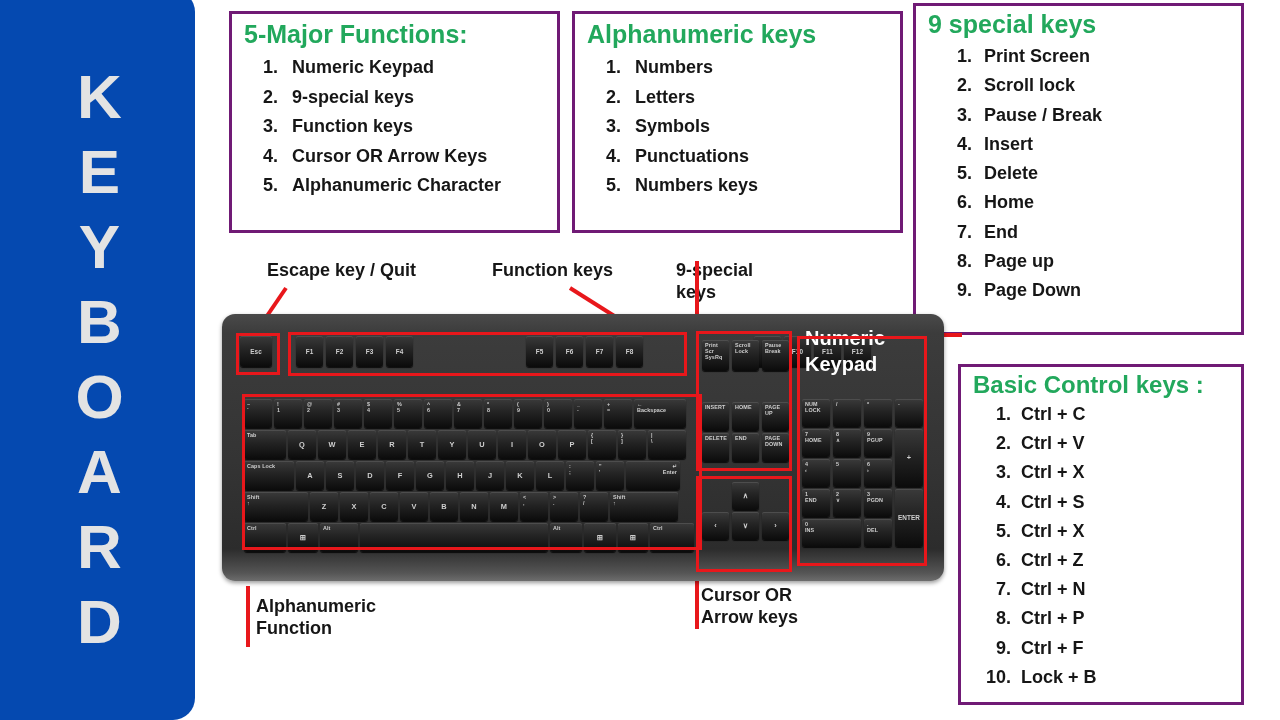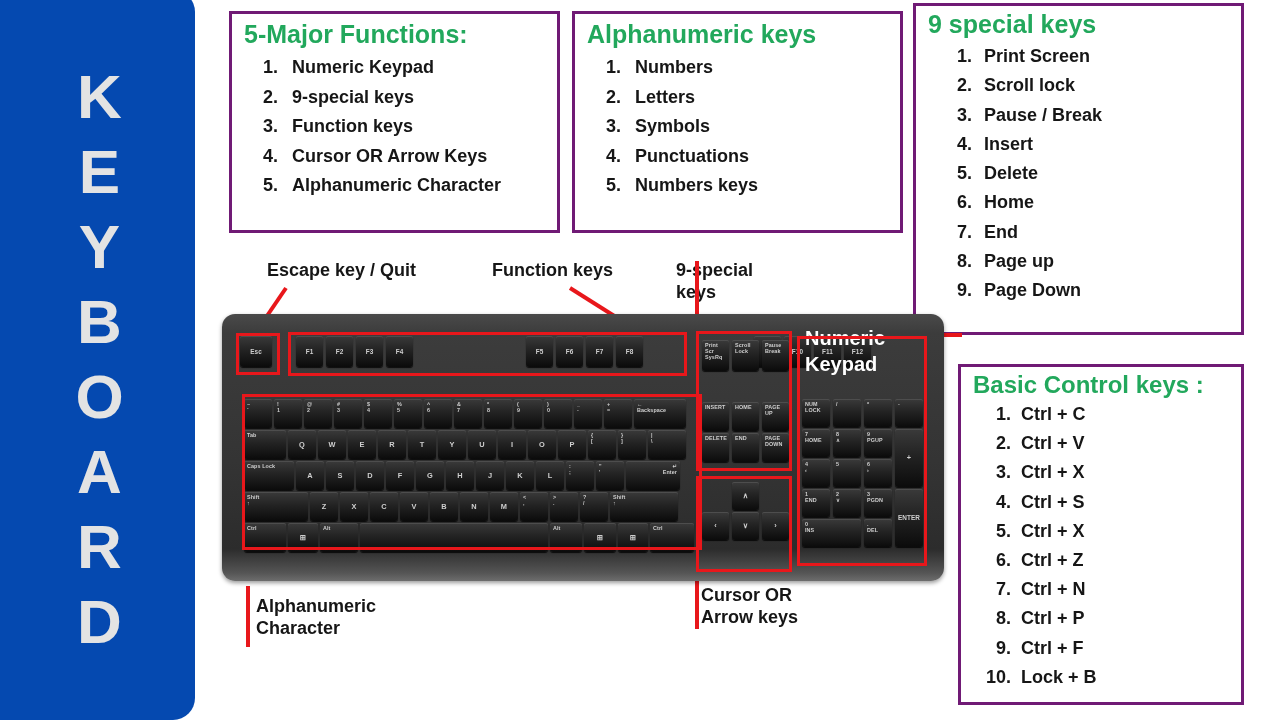--- a/index.html
+++ b/index.html
@@ -340,21 +340,21 @@
           <span class="txt">Lock + B</span>
         </li>
     </ol>
   </div>
 
   <div class="anno" id="anno-escape">Escape key / Quit</div>
   <div class="anno" id="anno-function">Function keys</div>
   <div class="anno" id="anno-nine">9-special
 keys</div>
   <div class="anno" id="anno-alnum">Alphanumeric
-Character</div>
+Function</div>
   <div class="anno" id="anno-cursor">Cursor OR
 Arrow keys</div>
 
   <svg width="1280" height="720" style="position:absolute;left:0;top:0;pointer-events:none;">
     <line x1="286" y1="288" x2="252" y2="338" stroke="#e8171b" stroke-width="4"></line>
     <line x1="570" y1="288" x2="646" y2="336" stroke="#e8171b" stroke-width="4"></line>
   </svg>
   <div class="lead" id="lead-nine-v"></div>
   <div class="lead" id="lead-alnum-v"></div>
   <div class="lead" id="lead-cursor-v"></div>

